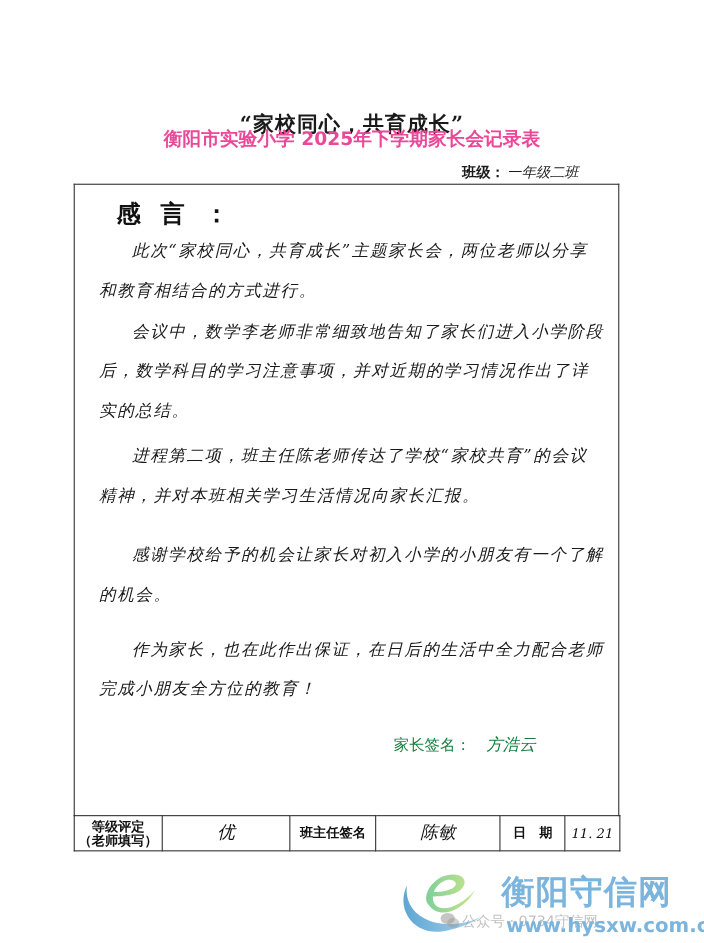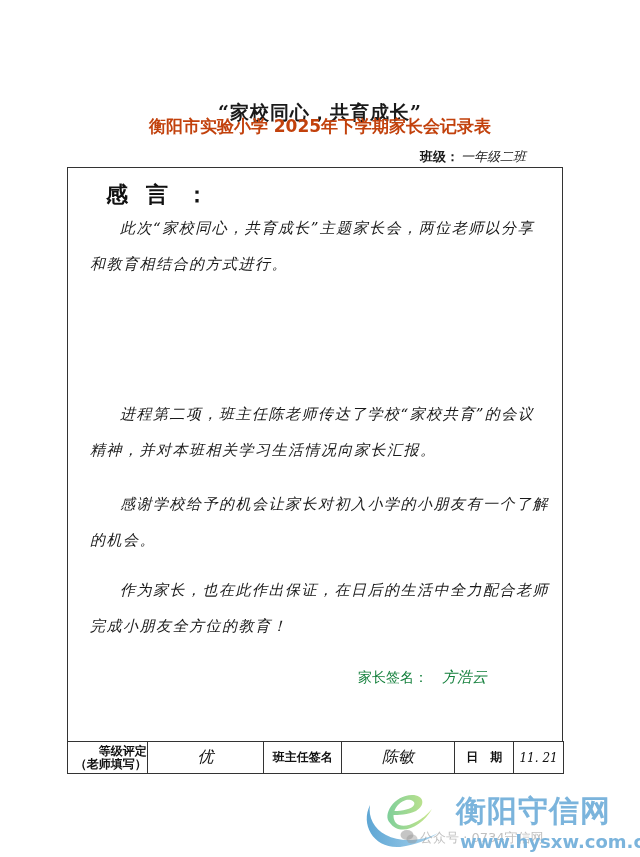--- a/index.html
+++ b/index.html
@@ -28,21 +28,21 @@
       margin-top: 32px;
     }
     .doc-title {
       position: absolute;
       top: 115px;
       left: 0;
       width: 640px;
       text-align: center;
       font-size: 17px;
       font-weight: bold;
-      color: #c2410c;
+      color: #ec4899;
       font-family: "DejaVu Sans", "Liberation Sans", sans-serif;
     }
     .class-line {
       position: absolute;
       top: 148px;
       left: 420px;
       font-size: 13px;
       color: #1a1a1a;
       font-family: "DejaVu Sans", "Liberation Sans", sans-serif;
     }
@@ -182,32 +182,33 @@
 
 <div class="slogan">“家校同心，共育成长”</div>
 <div class="doc-title">衡阳市实验小学 2025年下学期家长会记录表</div>
 <div class="class-line">
   <span class="label">班级：</span><span class="hand">一年级二班</span>
 </div>
 
 <div class="box">
   <div class="heading">感言：</div>
   <div class="para p1">此次“家校同心，共育成长”主题家长会，两位老师以分享和教育相结合的方式进行。</div>
+  <div class="para p2">会议中，数学李老师非常细致地告知了家长们进入小学阶段后，数学科目的学习注意事项，并对近期的学习情况作出了详实的总结。</div>
   <div class="para p3">进程第二项，班主任陈老师传达了学校“家校共育”的会议精神，并对本班相关学习生活情况向家长汇报。</div>
   <div class="para p4">感谢学校给予的机会让家长对初入小学的小朋友有一个了解的机会。</div>
   <div class="para p5">作为家长，也在此作出保证，在日后的生活中全力配合老师完成小朋友全方位的教育！</div>
   <div class="sig">
     <span>家长签名：</span><span class="hand">方浩云</span>
   </div>
 </div>
 
 <table class="footer">
   <tbody>
       <tr>
-    <td style="width:92px;text-align:right;">
+    <td style="width:92px;">
       <div class="cell-label">等级评定</div>
       <div class="cell-label">（老师填写）</div>
     </td>
     <td style="width:140px;" class="cell-hand">优</td>
     <td style="width:92px;" class="cell-label">班主任签名</td>
     <td style="width:136px;" class="cell-hand">陈敏</td>
     <td style="width:66px;" class="cell-label">日　期</td>
     <td style="width:56px;" class="cell-date">11. 21</td>
   </tr>
 </tbody>

